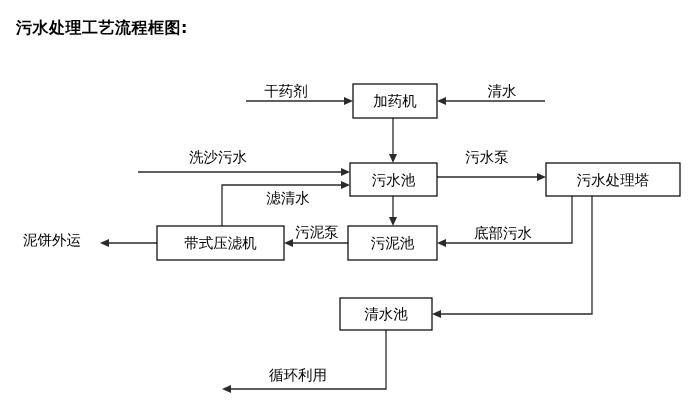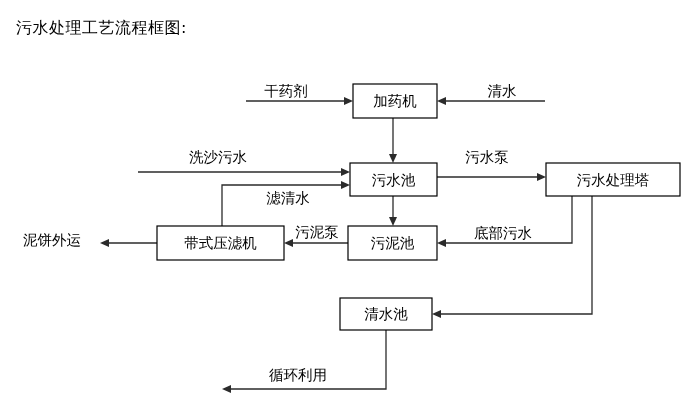--- a/index.html
+++ b/index.html
@@ -19,21 +19,21 @@
     position: relative;
     width: 700px;
     height: 420px;
     background: #ffffff;
   }
   .diagram-title {
     position: absolute;
     left: 16px;
     top: 18px;
     font-size: 16px;
-    font-weight: normal;
+    font-weight: bold;
     letter-spacing: 0.5px;
     color: #000000;
     white-space: nowrap;
   }
   svg.flow-canvas {
     position: absolute;
     left: 0;
     top: 0;
     width: 700px;
     height: 420px;

